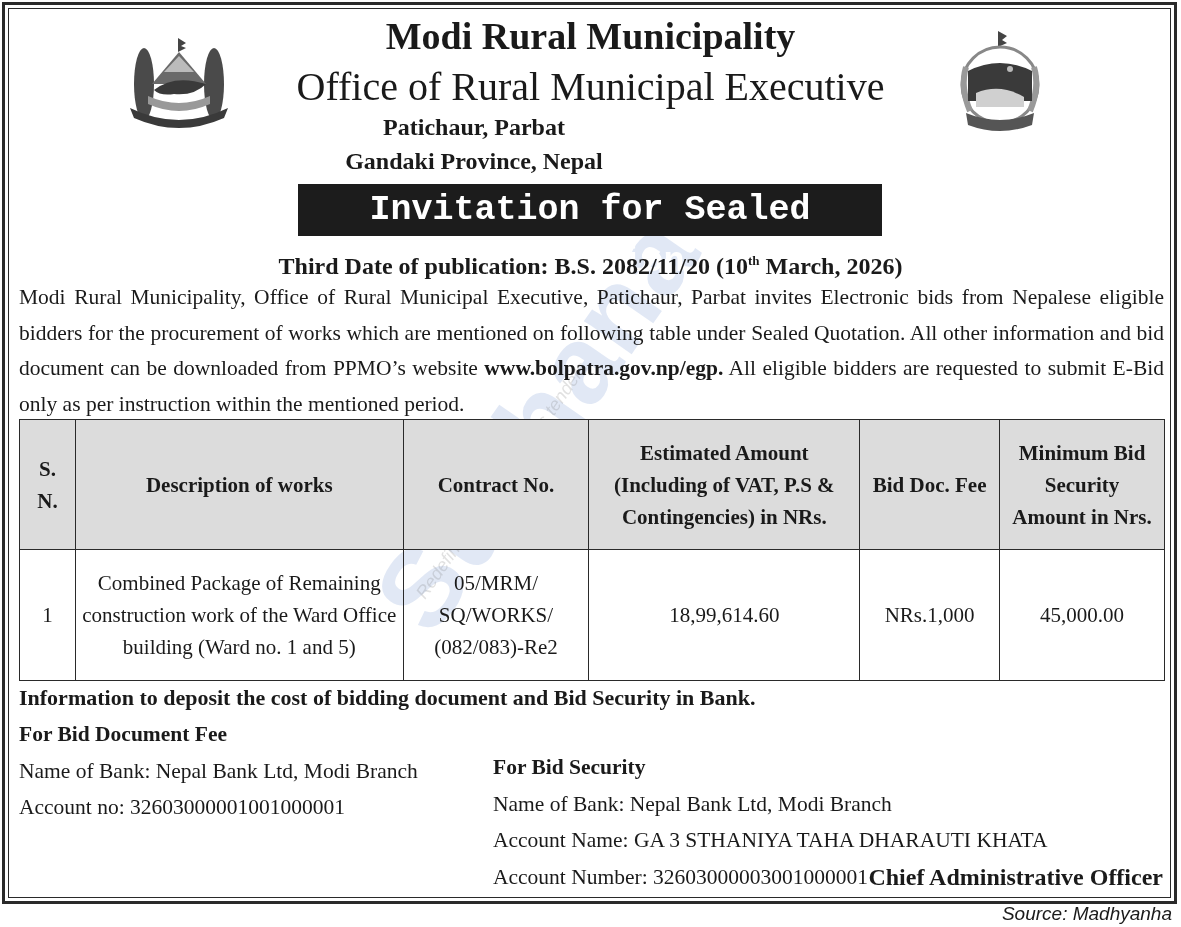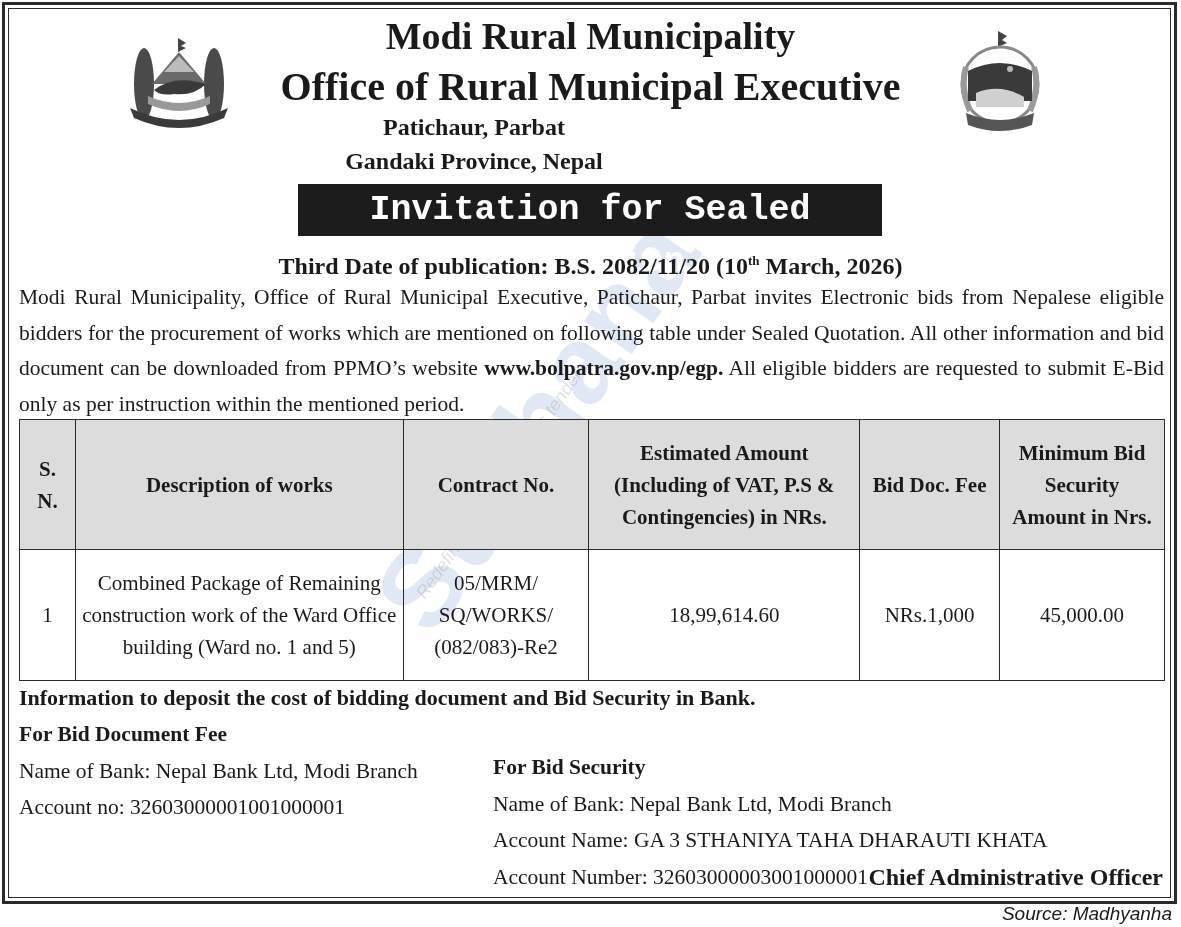--- a/index.html
+++ b/index.html
@@ -33,21 +33,21 @@
   .emblem { position: absolute; }
   .emblem-left { left: 124px; top: 34px; width: 110px; height: 96px; }
   .emblem-right { left: 950px; top: 27px; width: 100px; height: 110px; }
 
   .title1 {
     position: absolute; left: 0; width: 1181px; top: 14px; text-align: center;
     font-size: 38px; font-weight: bold; line-height: 44px;
   }
   .title2 {
     position: absolute; left: 0; width: 1181px; top: 64px; text-align: center;
-    font-size: 40px; font-weight: bold; line-height: 46px;
+    font-size: 40px; font-weight: normal; line-height: 46px;
   }
   .addr1, .addr2 {
     position: absolute; left: 0; width: 948px; text-align: center;
     font-size: 24px; font-weight: bold; line-height: 30px;
   }
   .addr1 { top: 112px; }
   .addr2 { top: 146px; }
 
   .banner {
     position: absolute; left: 298px; top: 184px; width: 584px; height: 52px;

